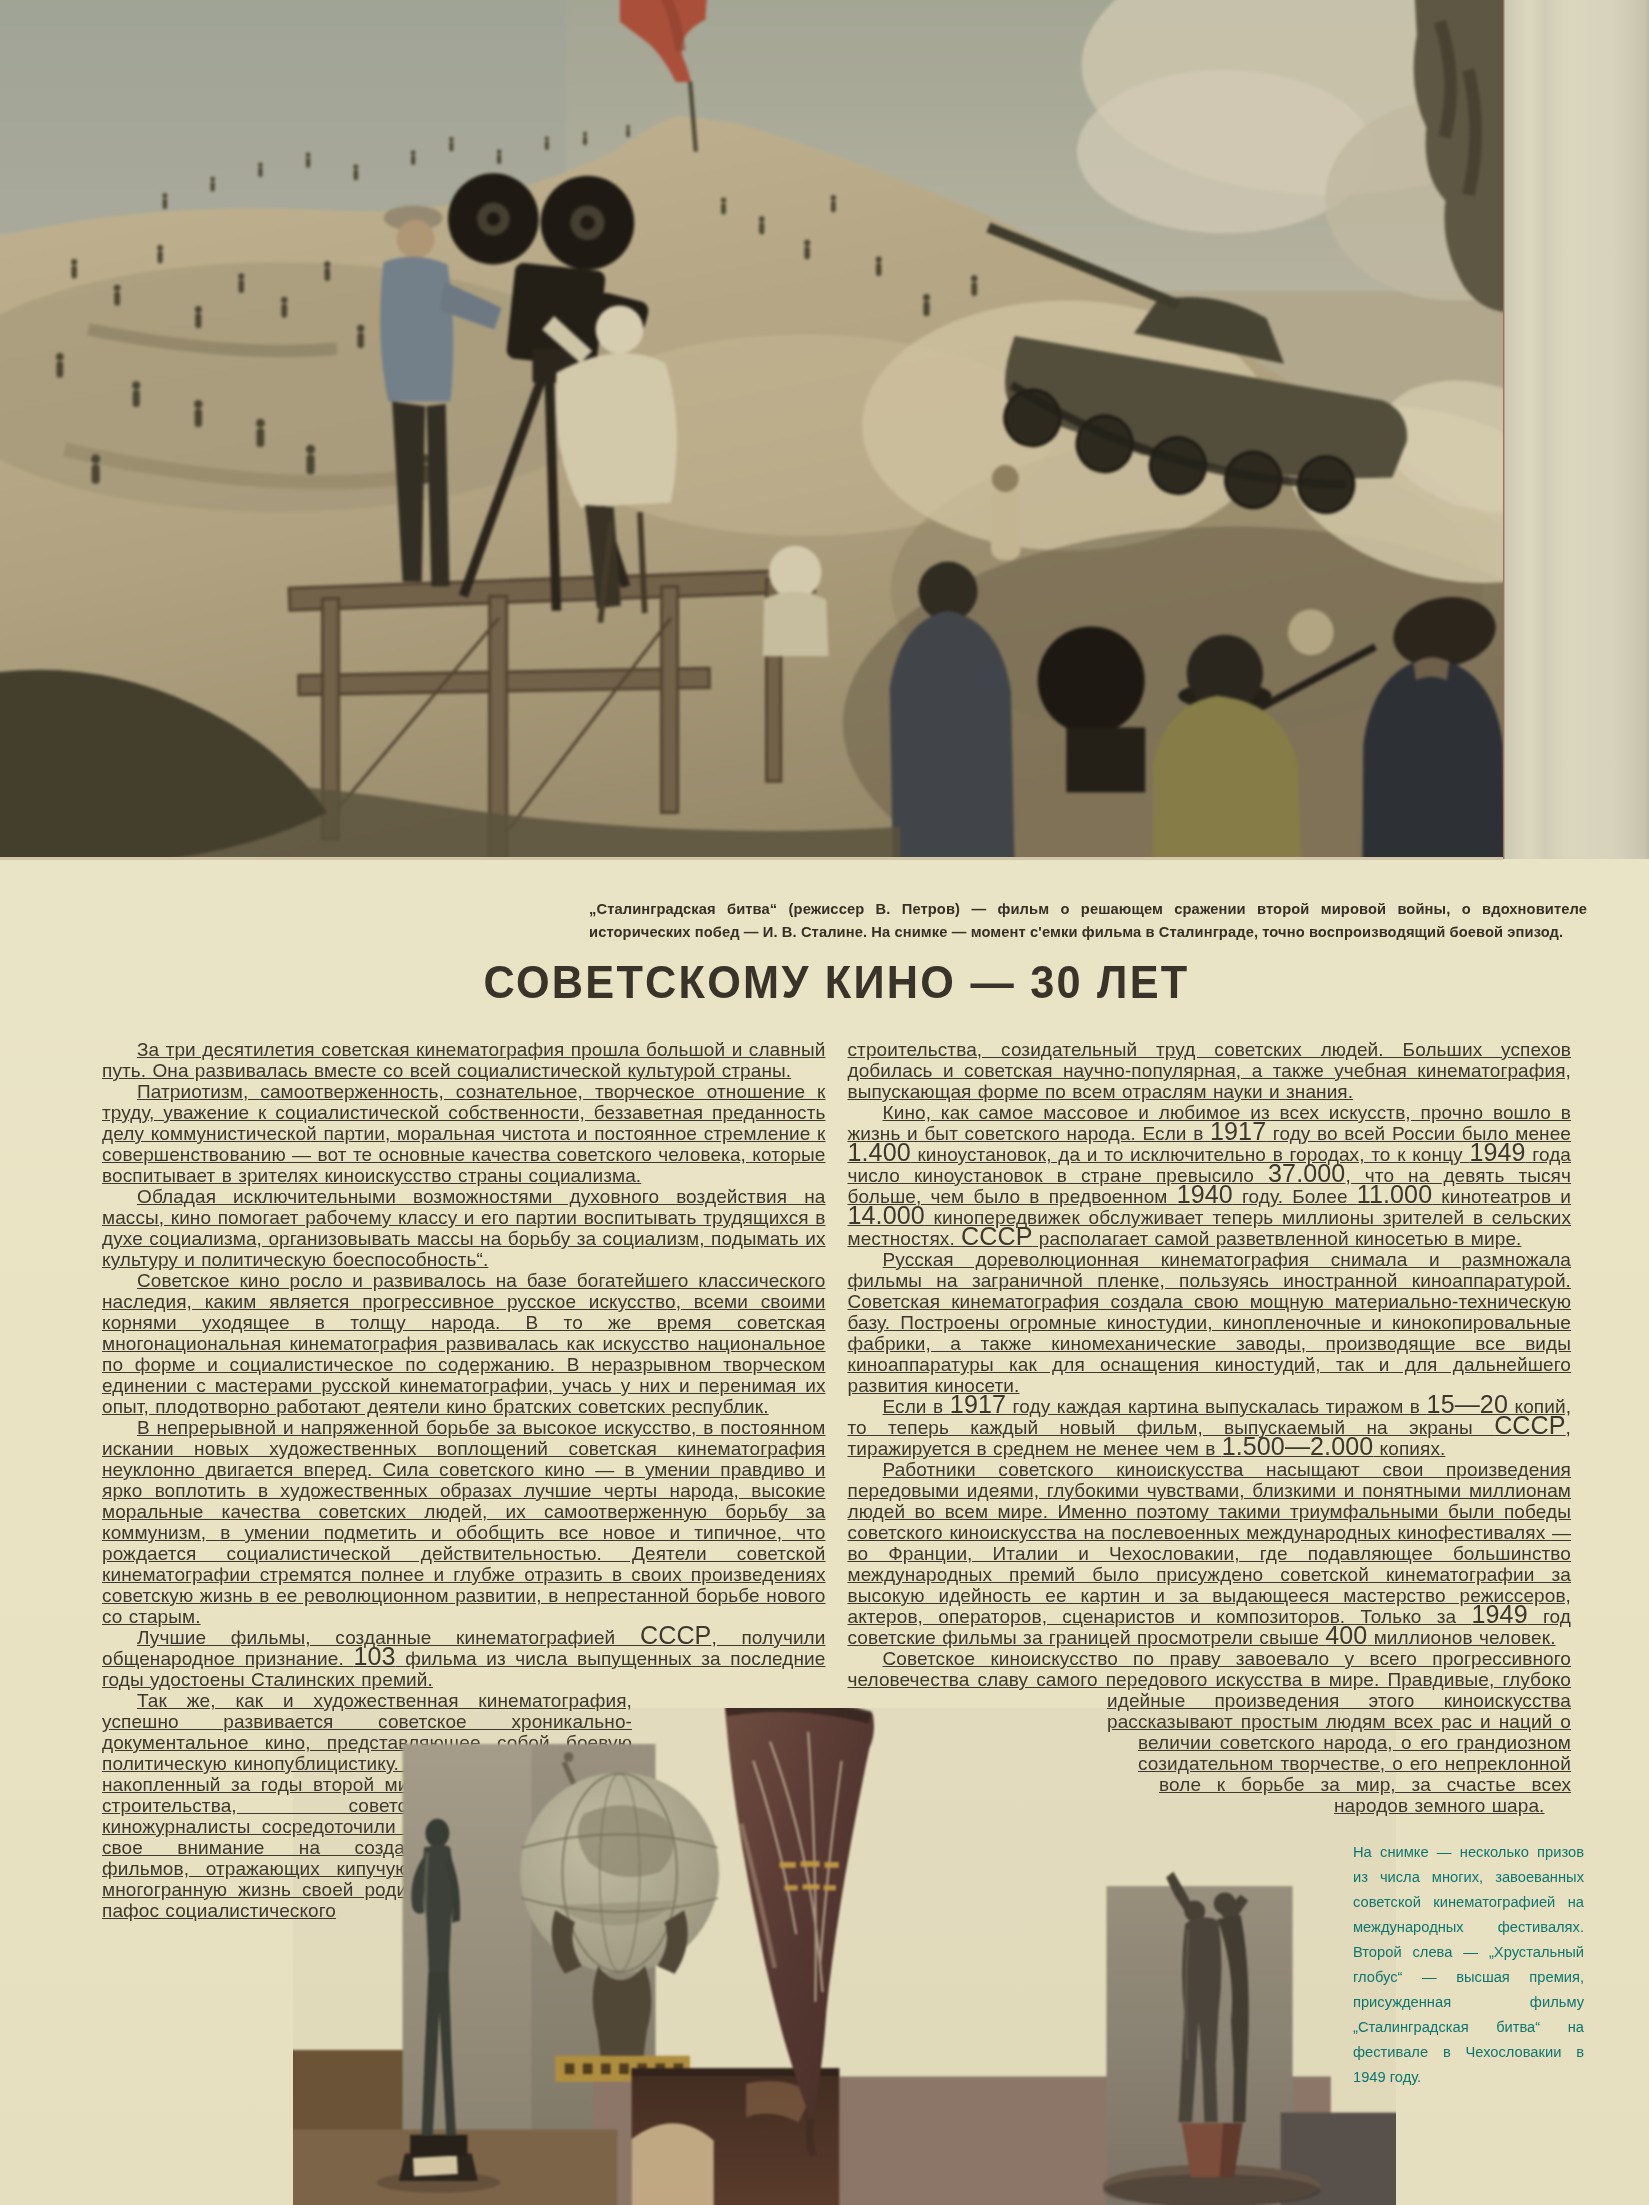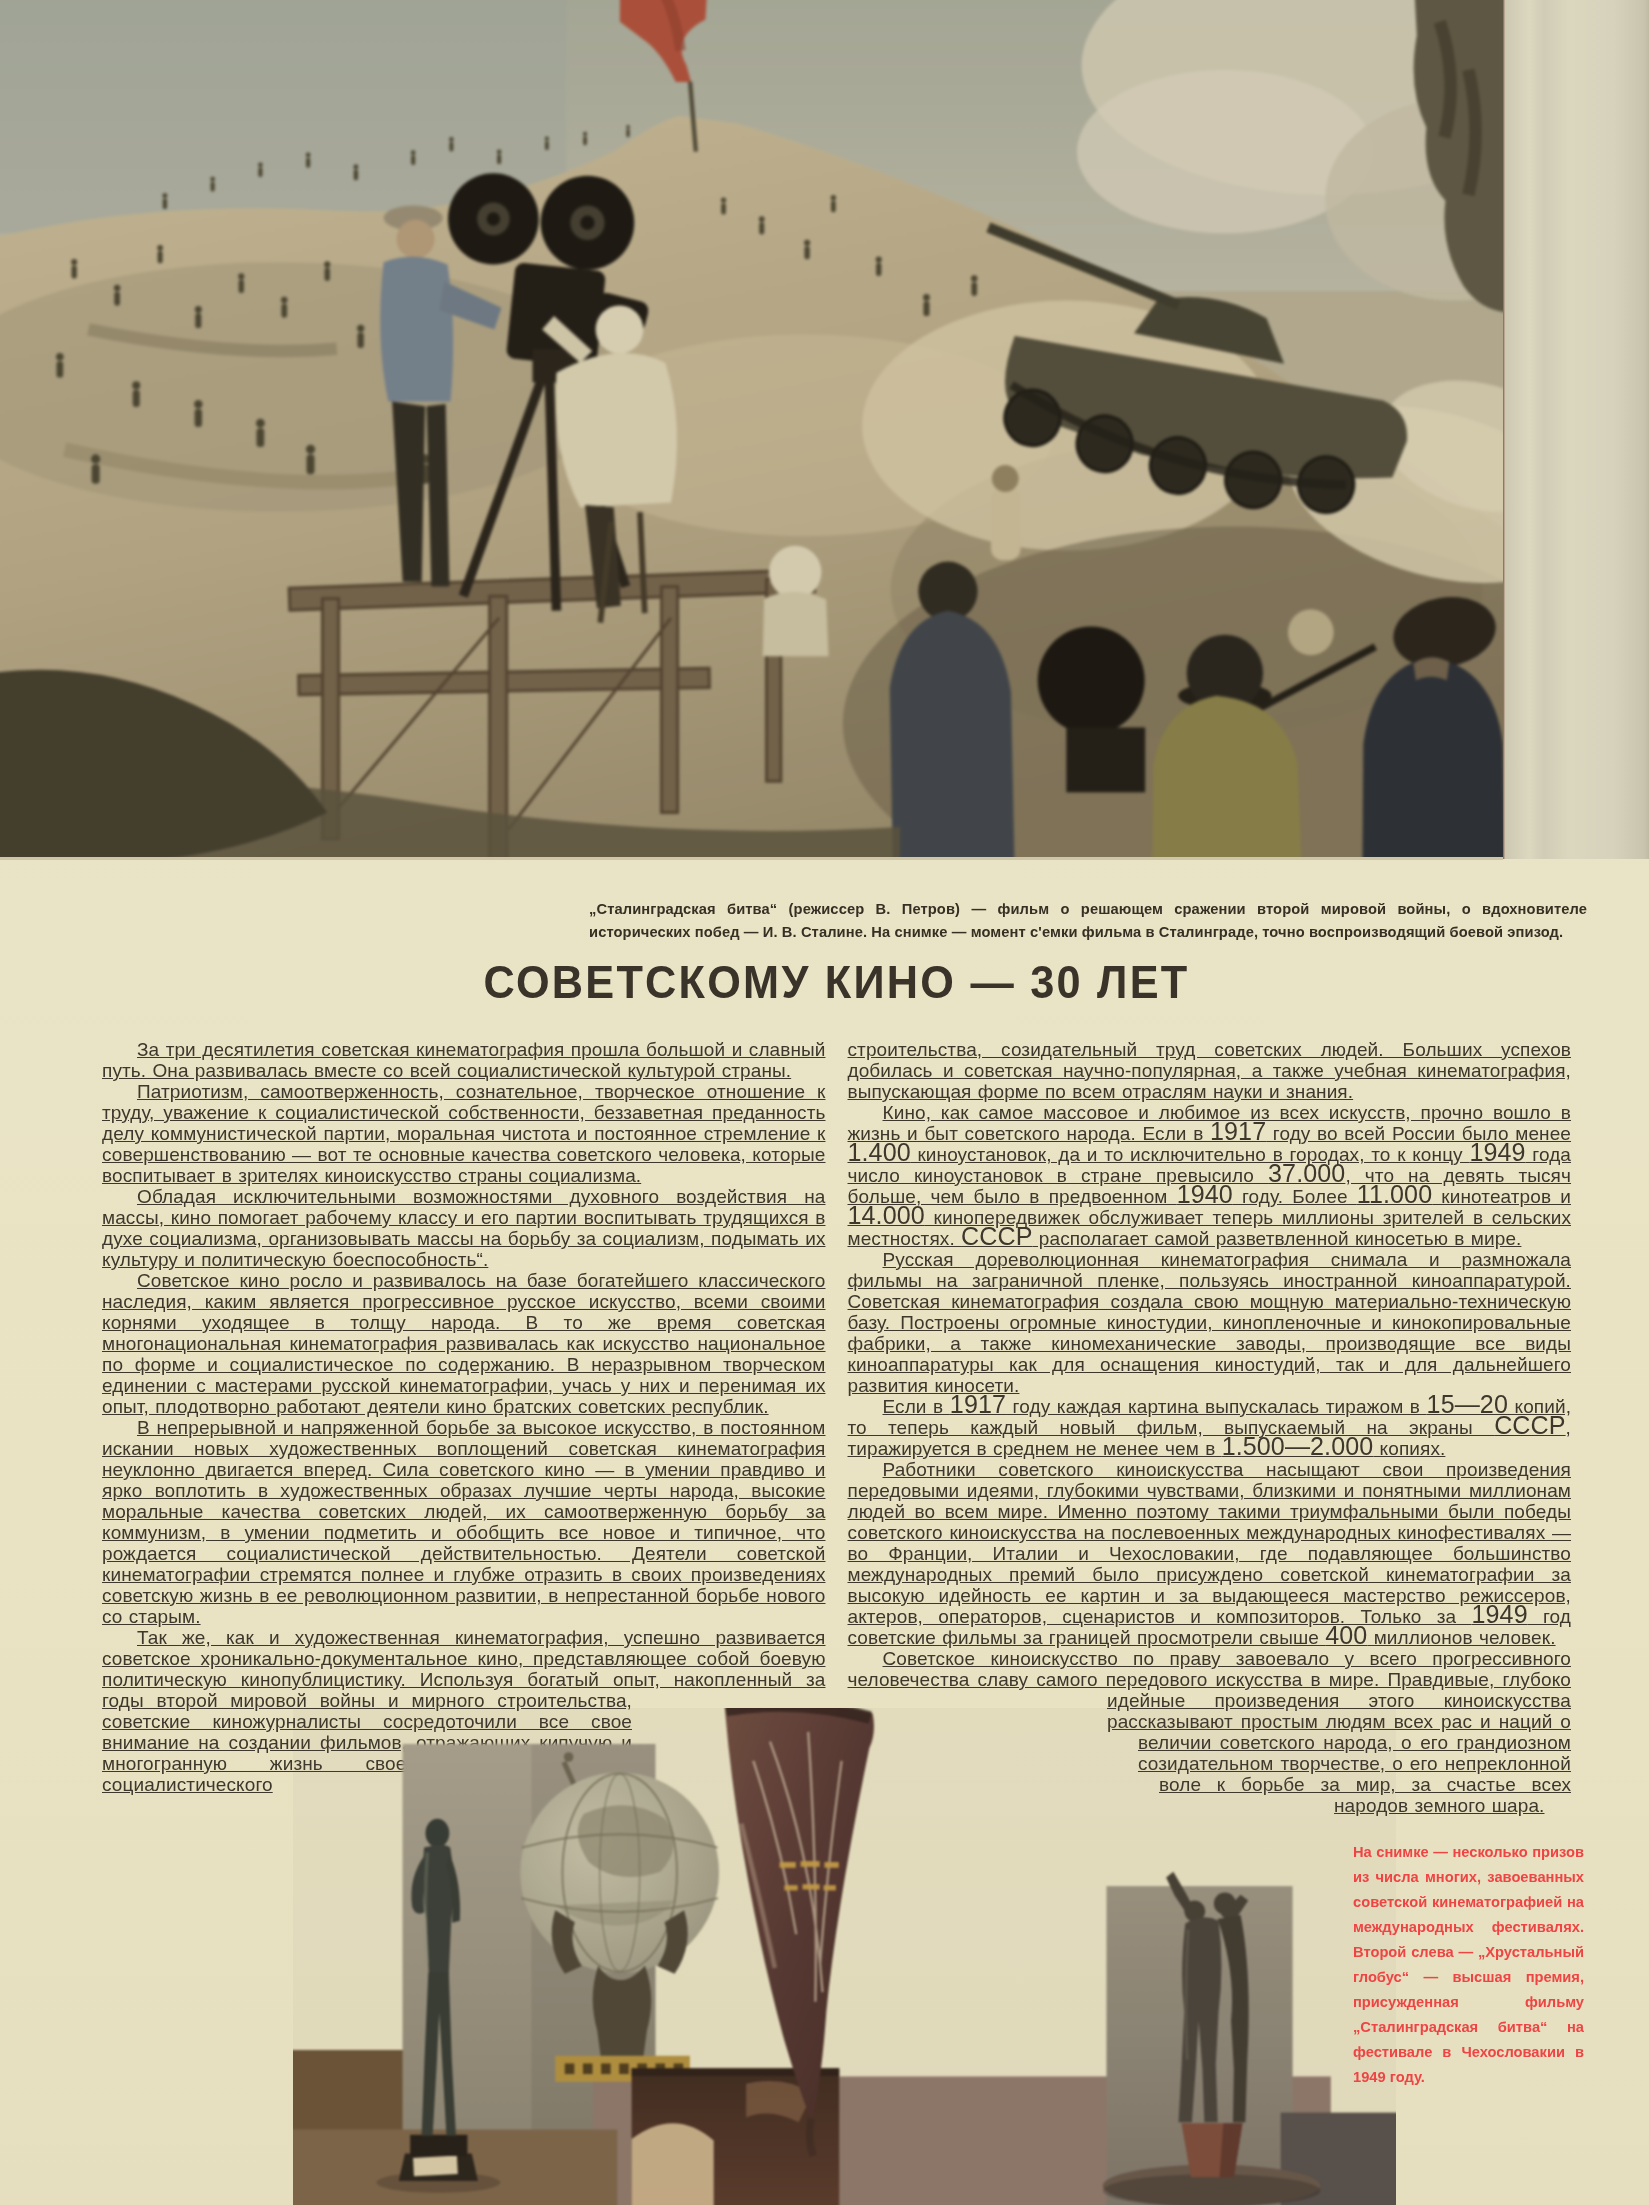--- a/index.html
+++ b/index.html
@@ -32,21 +32,21 @@
   .sp{background:transparent;}
   .spL{float:right;clear:right;}
   .spR{float:left;clear:left;}
   .spL1{width:0.5px;height:660px;} .spL2{width:194px;height:106px;} .spL3{width:389px;height:222px;}
   .spR1{width:0.5px;height:660px;} .spR2{width:260px;height:43px;} .spR3{width:291px;height:43px;}
   .spR4{width:312px;height:21px;} .spR5{width:487px;height:21px;}
   
   #collage-wrap{left:293px;top:1708px;width:1103px;height:497px;overflow:hidden;}
   #collage-wrap svg{display:block;position:absolute;left:-4.7px;top:-4.7px;filter:blur(0.9px);}
   #awards-caption{left:1353px;top:1832px;width:231px;font-size:14.7px;line-height:25px;
-    font-weight:700;text-align:justify;color:#ef4444;margin-top:8px;}
+    font-weight:400;text-align:justify;color:#0f766e;margin-top:8px;}
 </style>
 </head>
 <body>
 
 <div class="abs" id="photo-wrap">
   <svg width="1516" height="870" viewBox="0 0 3175 1810" preserveAspectRatio="none">
     <defs>
       <linearGradient id="sky" x1="0" y1="0" x2="0" y2="1">
         <stop offset="0" stop-color="#a4a798"></stop>
           <stop offset="1" stop-color="#b8b6a5"></stop>
@@ -219,20 +219,21 @@
 
 <div class="abs col" id="col-left">
   <div class="sp spL spL1"></div>
   <div class="sp spL spL2"></div>
   <div class="sp spL spL3"></div>
 <p>За три десятилетия советская кинематография прошла большой и славный путь. Она развивалась вместе со всей социалистической культурой страны.</p>
     <p>Патриотизм, самоотверженность, сознательное, творческое отношение к труду, уважение к социалистической собственности, беззаветная преданность делу коммунистической партии, моральная чистота и постоянное стремление к совершенствованию — вот те основные качества советского человека, которые воспитывает в зрителях киноискусство страны социализма.</p>
     <p>Обладая исключительными возможностями духовного воздействия на массы, кино помогает рабочему классу и его партии воспитывать трудящихся в духе социализма, организовывать массы на борьбу за социализм, подымать их культуру и политическую боеспособность“.</p>
     <p>Советское кино росло и развивалось на базе богатейшего классического наследия, каким является прогрессивное русское искусство, всеми своими корнями уходящее в толщу народа. В то же время советская многонациональная кинематография развивалась как искусство национальное по форме и социалистическое по содержанию. В неразрывном творческом единении с мастерами русской кинематографии, учась у них и перенимая их опыт, плодотворно работают деятели кино братских советских республик.</p>
     <p>В непрерывной и напряженной борьбе за высокое искусство, в постоянном искании новых художественных воплощений советская кинематография неуклонно двигается вперед. Сила советского кино — в умении правдиво и ярко воплотить в художественных образах лучшие черты народа, высокие моральные качества советских людей, их самоотверженную борьбу за коммунизм, в умении подметить и обобщить все новое и типичное, что рождается социалистической действительностью. Деятели советской кинематографии стремятся полнее и глубже отразить в своих произведениях советскую жизнь в ее революционном развитии, в непрестанной борьбе нового со старым.</p>
+    <p>Лучшие фильмы, созданные кинематографией <span class="num">СССР</span>, получили общенародное признание. <span class="num">103</span> фильма из числа выпущенных за последние годы удостоены Сталинских премий.</p>
     <p>Так же, как и художественная кинематография, успешно развивается советское хроникально-документальное кино, представляющее собой боевую политическую кинопублицистику. Используя богатый опыт, накопленный за годы второй мировой войны и мирного строительства, советские киножурналисты сосредоточили все свое внимание на создании фильмов, отражающих кипучую и многогранную жизнь своей родины, пафос социалистического</p>
   </div>
 <div class="abs col" id="col-right">
   <div class="sp spR spR1"></div>
   <div class="sp spR spR2"></div>
   <div class="sp spR spR3"></div>
   <div class="sp spR spR4"></div>
   <div class="sp spR spR5"></div>
 <p class="cont">строительства, созидательный труд советских людей. Больших успехов добилась и советская научно-популярная, а также учебная кинематография, выпускающая форме по всем отраслям науки и знания.</p>
     <p>Кино, как самое массовое и любимое из всех искусств, прочно вошло в жизнь и быт советского народа. Если в <span class="num">1917</span> году во всей России было менее <span class="num">1.400</span> киноустановок, да и то исключительно в городах, то к концу <span class="num">1949</span> года число киноустановок в стране превысило <span class="num">37.000</span>, что на девять тысяч больше, чем было в предвоенном <span class="num">1940</span> году. Более <span class="num">11.000</span> кинотеатров и <span class="num">14.000</span> кинопередвижек обслуживает теперь миллионы зрителей в сельских местностях. <span class="num">СССР</span> располагает самой разветвленной киносетью в мире.</p>

